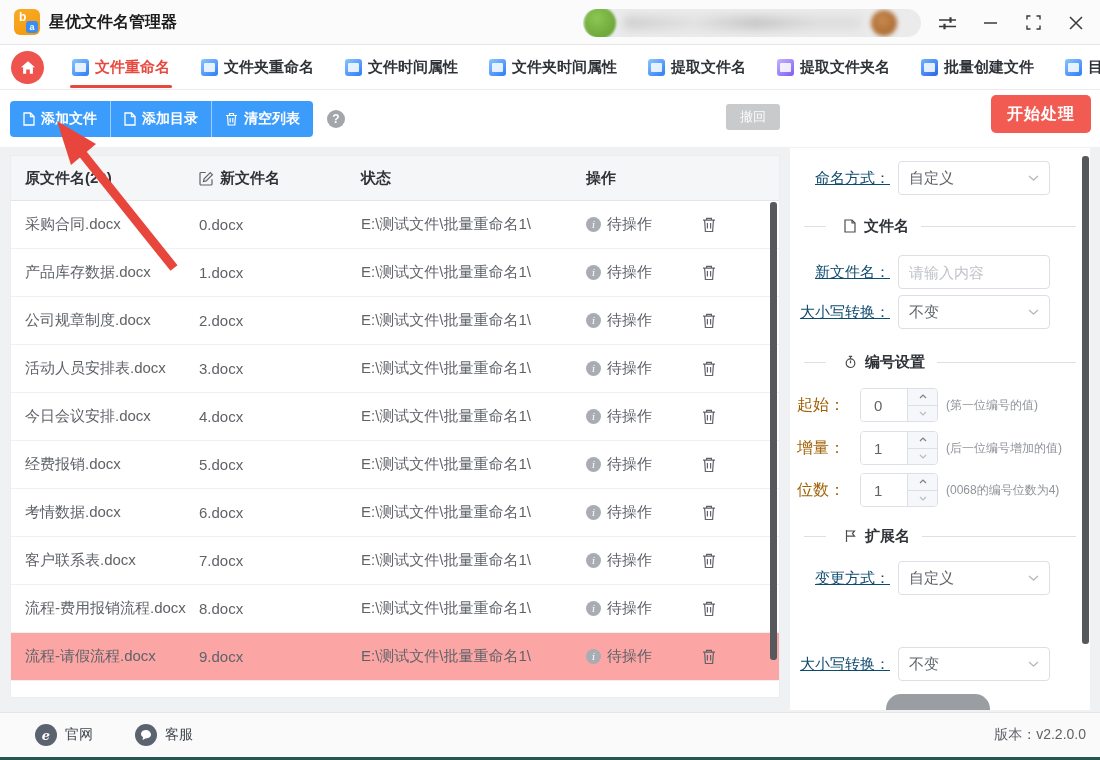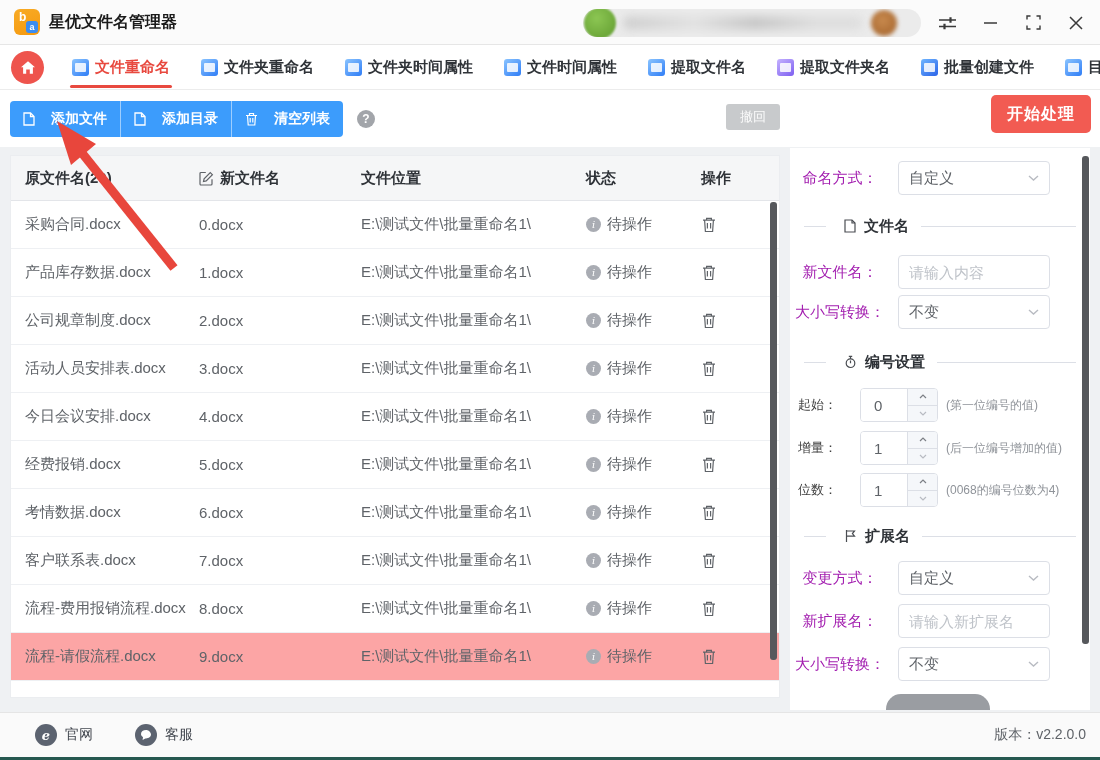--- a/index.html
+++ b/index.html
@@ -41,21 +41,21 @@
     position:relative;flex:0 0 auto;}
   .tabicon::after{content:"";position:absolute;left:3px;right:3px;top:4px;bottom:4px;
     background:rgba(255,255,255,.85);border-radius:1px;}
   .tab:nth-child(6) .tabicon{background:linear-gradient(140deg,#c5b2ff,#7d5ef0);}
   .tab:nth-child(7) .tabicon{background:linear-gradient(140deg,#6fb6ff,#2b63e8);}
 
   
   .toolbar{position:absolute;left:0;top:90px;width:1100px;height:57px;background:#fff;
     display:flex;align-items:center;padding-left:10px;}
   .btngroup{display:inline-flex;height:36px;border-radius:4px;overflow:hidden;}
-  .bluebtn{background:#3c9cfc;color:#fff;font-size:14px;display:flex;align-items:center;gap:16px;
+  .bluebtn{background:#3c9cfc;color:#fff;font-size:14px;display:flex;align-items:center;gap:6px;
     padding:0 13px;border:none;border-right:1px solid rgba(255,255,255,.5);cursor:pointer;font-weight:600;}
   .bluebtn:last-child{border-right:none;}
   .helpc{width:18px;height:18px;border-radius:50%;background:#a2a5aa;color:#fff;font-size:12px;
     font-weight:bold;display:flex;align-items:center;justify-content:center;margin-left:14px;cursor:pointer;}
   .undobtn{position:absolute;left:726px;top:104px;width:54px;height:26px;border-radius:3px;
     background:#c8cacc;color:rgba(255,255,255,.92);font-size:13px;border:none;display:flex;
     align-items:center;justify-content:center;}
   .startbtn{position:absolute;left:991px;top:95px;width:100px;height:38px;border-radius:5px;
     background:#f25b52;color:#fff;font-size:16px;font-weight:600;border:none;letter-spacing:1px;
     display:flex;align-items:center;justify-content:center;cursor:pointer;}
@@ -76,34 +76,34 @@
   .infoc{width:15px;height:15px;border-radius:50%;background:#a9acb3;color:#fff;flex:0 0 auto;
     display:flex;align-items:center;justify-content:center;font-size:10px;font-style:italic;
     font-family:"DejaVu Serif",serif;}
   .trashbtn{background:none;border:none;padding:0;cursor:pointer;display:flex;align-items:center;}
   .vscroll{position:absolute;width:7px;border-radius:3px;background:#56585c;}
   .tscroll{right:2px;top:46px;height:458px;}
 
   
   .panel{position:absolute;left:790px;top:1px;width:300px;height:562px;background:#fff;overflow:hidden;}
   .prow{position:absolute;left:0;right:0;height:34px;display:flex;align-items:center;}
-  .lbl{width:100px;text-align:center;font-size:15px;color:#a21caf;flex:0 0 auto;}
+  .lbl{width:100px;text-align:right;font-size:15px;color:#0c4a6e;flex:0 0 auto;text-decoration:underline;}
   .ctl{margin-left:8px;}
   .selbox{width:152px;height:34px;border:1px solid #dcdfe6;border-radius:4px;background:#fff;
     display:flex;align-items:center;justify-content:space-between;padding:0 10px;font-size:15px;
     color:#5f6368;cursor:pointer;}
   .inp{width:152px;height:34px;border:1px solid #dcdfe6;border-radius:4px;padding:0 10px;
     font-size:15px;color:#5f6368;font-family:inherit;outline:none;}
   .inp::placeholder{color:#bfc3c9;}
   .sec{position:absolute;left:0;right:0;height:28px;display:flex;align-items:center;padding:0 14px;}
   .sec .ln{height:1px;background:#dcdfe6;}
   .sec .l1{width:22px;margin-right:18px;}
   .sec .l2{flex:1;margin-left:12px;}
   .sec .stitle{font-size:15px;font-weight:bold;color:#2f3338;margin-left:8px;}
-  .nlbl{width:55px;text-align:center;font-size:13px;color:#404040;flex:0 0 auto;}
+  .nlbl{width:55px;text-align:right;font-size:16px;color:#a16207;flex:0 0 auto;}
   .nbox{margin-left:15px;width:78px;height:34px;border:1px solid #dcdfe6;border-radius:4px;
     display:flex;overflow:hidden;}
   .nbox input{width:46px;border:none;outline:none;padding:0 0 0 13px;font-size:15px;color:#5f6368;
     font-family:inherit;}
   .spin{width:31px;border-left:1px solid #dcdfe6;display:flex;flex-direction:column;}
   .spin span{flex:1;background:#f5f7fa;display:flex;align-items:center;justify-content:center;cursor:pointer;}
   .spin span:first-child{border-bottom:1px solid #dcdfe6;}
   .hint{margin-left:8px;font-size:12px;color:#8f9399;white-space:nowrap;}
   .pscroll{right:1px;top:8px;height:488px;}
   .darkbtn{position:absolute;left:96px;top:546px;width:104px;height:30px;border-radius:15px;
@@ -173,26 +173,26 @@
     <span>文件重命名</span>
   </div>
 
   <div class="tab">
     <span class="tabicon"></span>
     <span>文件夹重命名</span>
   </div>
 
   <div class="tab">
     <span class="tabicon"></span>
+    <span>文件时间属性</span>
+  </div>
+
+  <div class="tab">
+    <span class="tabicon"></span>
     <span>文件夹时间属性</span>
-  </div>
-
-  <div class="tab">
-    <span class="tabicon"></span>
-    <span>文件时间属性</span>
   </div>
 
   <div class="tab">
     <span class="tabicon"></span>
     <span>提取文件名</span>
   </div>
 
   <div class="tab">
     <span class="tabicon"></span>
     <span>提取文件夹名</span>
@@ -243,21 +243,20 @@
   <div class="tcard">
     <div class="thead">
       <div class="c">原文件名(20)</div>
       <div class="c">
         <svg width="15" height="15" viewBox="0 0 15 15" fill="none" stroke="#5f6368" stroke-width="1.2">
             <path d="M13 8.2v4.8a1 1 0 0 1-1 1H2a1 1 0 0 1-1-1V2.5a1 1 0 0 1 1-1h4.8"></path>
             <path d="M11.3 1.6l2.1 2.1L7.2 9.9l-2.7.6.6-2.7z"></path>
           </svg>
         <span>新文件名</span>
       </div>
-      <div class="c">文件位置</div>
       <div class="c">状态</div>
       <div class="c">操作</div>
     </div>
     <div>
     <div class="trow">
       <div class="c">采购合同.docx</div>
       <div class="c">0.docx</div>
       <div class="c">E:\测试文件\批量重命名1\</div>
       <div class="c">
         <span class="infoc">i</span>
@@ -564,24 +563,20 @@
     <div class="prow" style="top:413px">
       <span class="lbl">变更方式：</span>
       <div class="selbox ctl">
         <span>自定义</span>
         <svg width="11" height="6" viewBox="0 0 11 6" fill="none" stroke="#b8bbc2" stroke-width="1.4">
             <path d="M1 1l4.5 4L10 1"></path>
           </svg>
       </div>
     </div>
 
-    <div class="prow" style="top:456px">
-      <span class="lbl">新扩展名：</span>
-      <input class="inp ctl" placeholder="请输入新扩展名" style="">
-    </div>
 
     <div class="prow" style="top:499px">
       <span class="lbl">大小写转换：</span>
       <div class="selbox ctl">
         <span>不变</span>
         <svg width="11" height="6" viewBox="0 0 11 6" fill="none" stroke="#b8bbc2" stroke-width="1.4">
             <path d="M1 1l4.5 4L10 1"></path>
           </svg>
       </div>
     </div>

